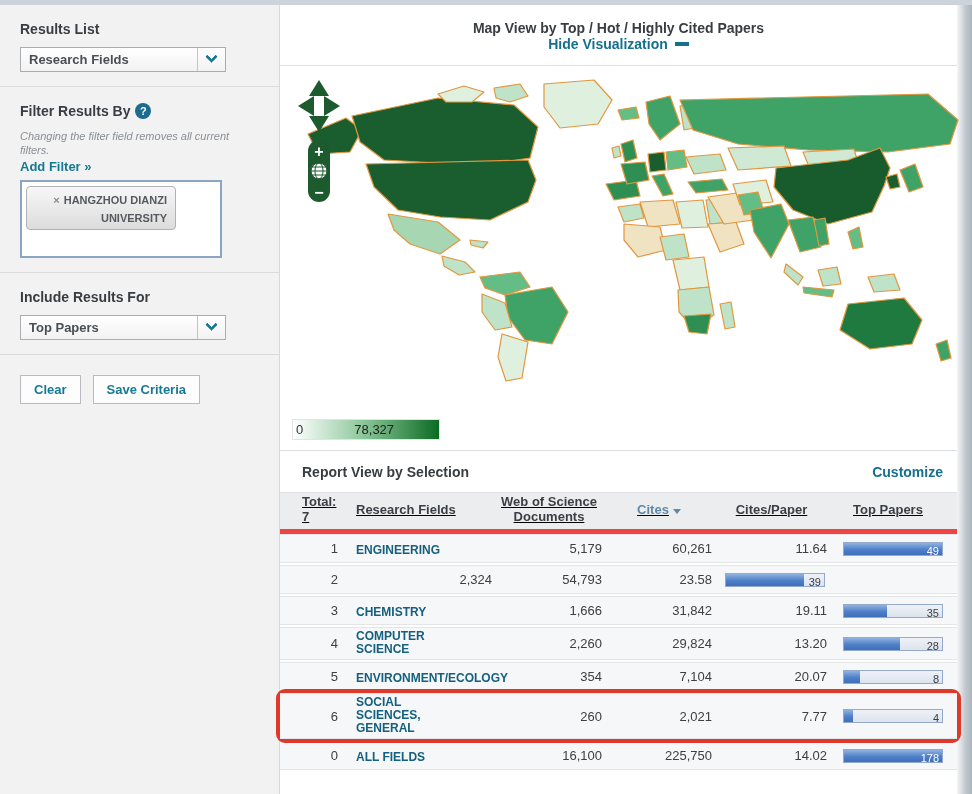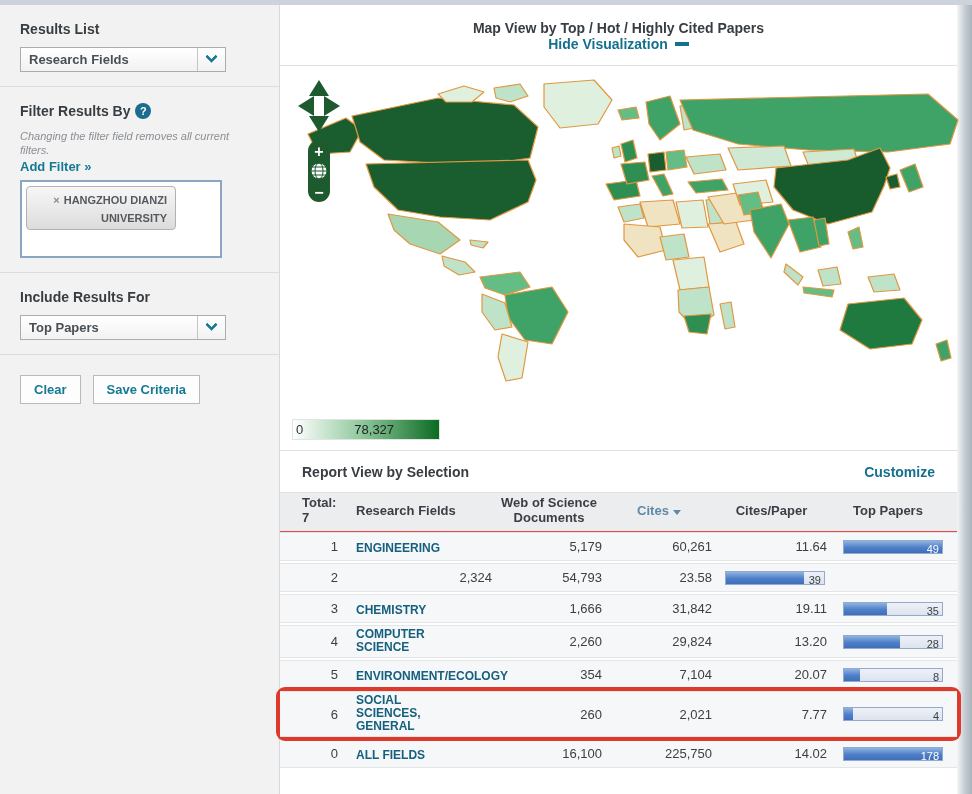--- a/index.html
+++ b/index.html
@@ -48,28 +48,28 @@
   .map-area { position:relative; height:384px; background:#fff; }
   .map-svg { position:absolute; left:8px; top:6px; }
   .map-controls { position:absolute; left:16px; top:12px; z-index:5; }
   .legend { position:absolute; left:12px; bottom:10px; width:148px; height:21px;
     background:linear-gradient(90deg,#ffffff,#8cc79a 48%,#0b6b22);
     border:1px solid #e3e3e3; }
   .legend-min { position:absolute; left:3px; top:2px; font-size:13px; color:#333; }
   .legend-max { position:absolute; left:42%; top:2px; font-size:13px; color:#222; }
 
   .report-header { display:flex; justify-content:space-between; align-items:center;
-    padding:13px 22px 12px 22px; border-top:1px solid #dde1e4; }
+    padding:13px 14px 12px 22px; border-top:1px solid #dde1e4; }
   .customize { font-size:14px; font-weight:bold; color:#14708e; cursor:pointer; }
 
   
   .grid-row { display:grid; grid-template-columns:42px 150px 110px 110px 115px 1fr;
     padding-left:22px; padding-right:10px; align-items:center; }
-  .thead { background:#ecedef; border-top:1px solid #dfe1e4; border-bottom:1px solid #ef4444;
-    padding-top:1px; padding-bottom:5px; min-height:40px; align-items:center; }
+  .thead { background:#ecedef; border-top:1px solid #dfe1e4; border-bottom:5px solid #ef4444;
+    padding-top:1px; padding-bottom:5px; min-height:40px; align-items:center;text-decoration:underline; }
   .th { font-size:13px; font-weight:bold; color:#3a3f45; line-height:15px; }
   .th-total { text-align:left; }
   .th-center { text-align:center; }
   .th-cites { color:#5e89a8; text-align:center; cursor:pointer; }
   .sort-tri { display:inline-block; width:0; height:0; border-left:4px solid transparent;
     border-right:4px solid transparent; border-top:5px solid #5e89a8; margin-left:4px; }
   .trow { background:#f6f7f8; border-top:1px solid #e3e5e7; border-bottom:1px solid #e3e5e7;
     margin-bottom:2px; min-height:29px; padding-top:2px; padding-bottom:2px; }
   .td-rank { font-size:13px; color:#3c4043; text-align:right; padding-right:6px; }
   .td-field { padding-left:12px; }

